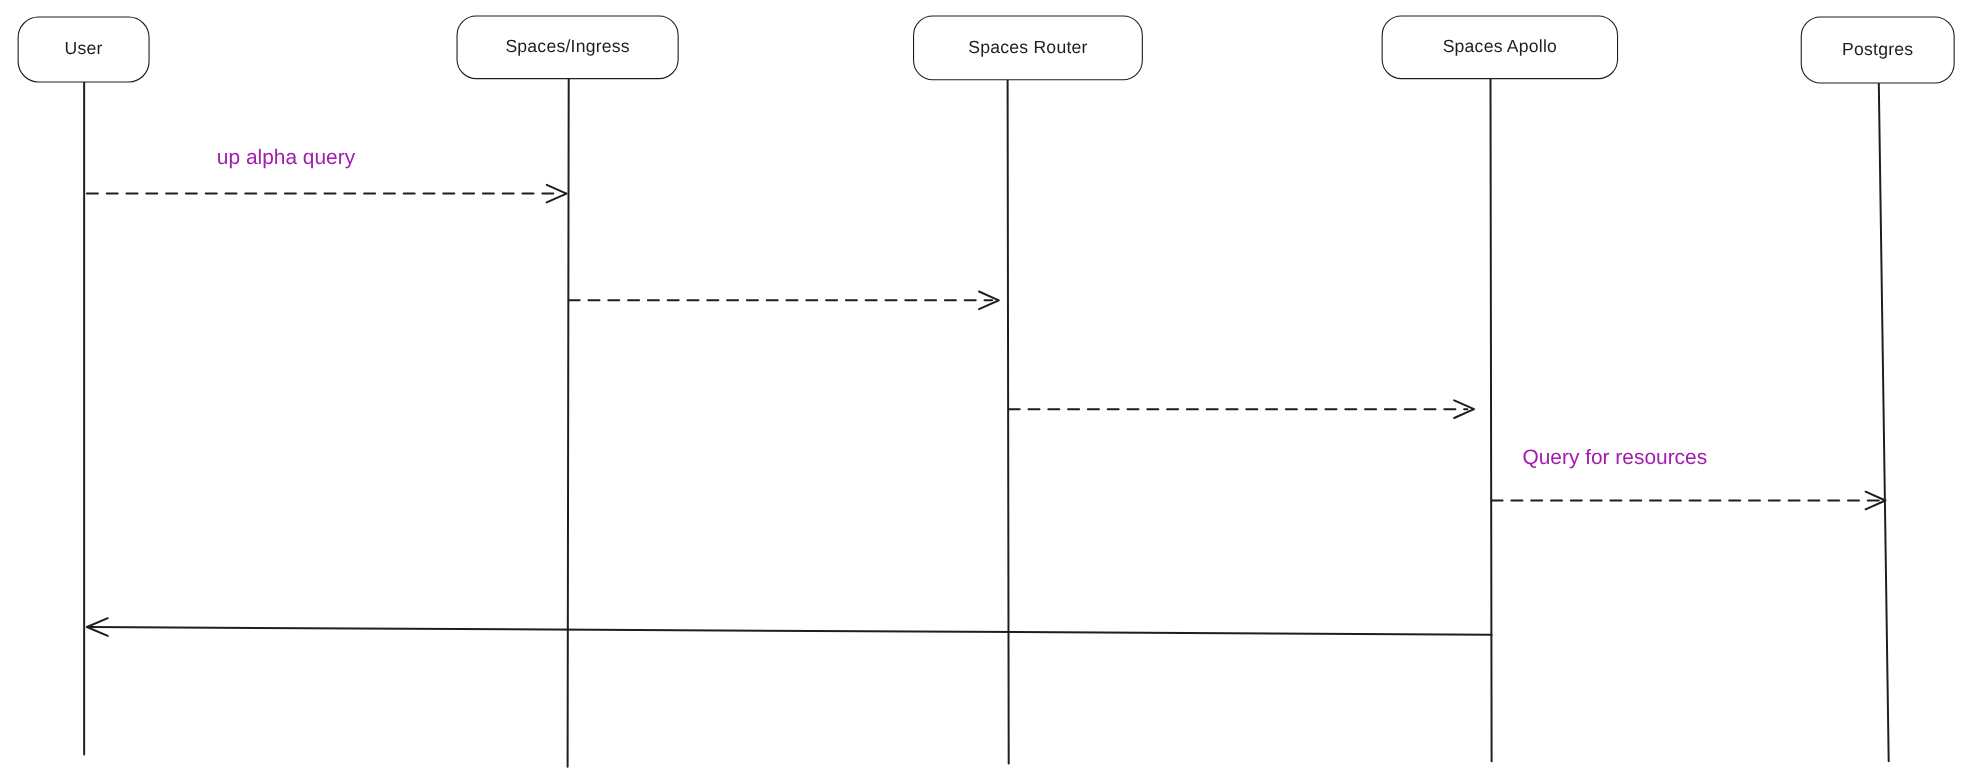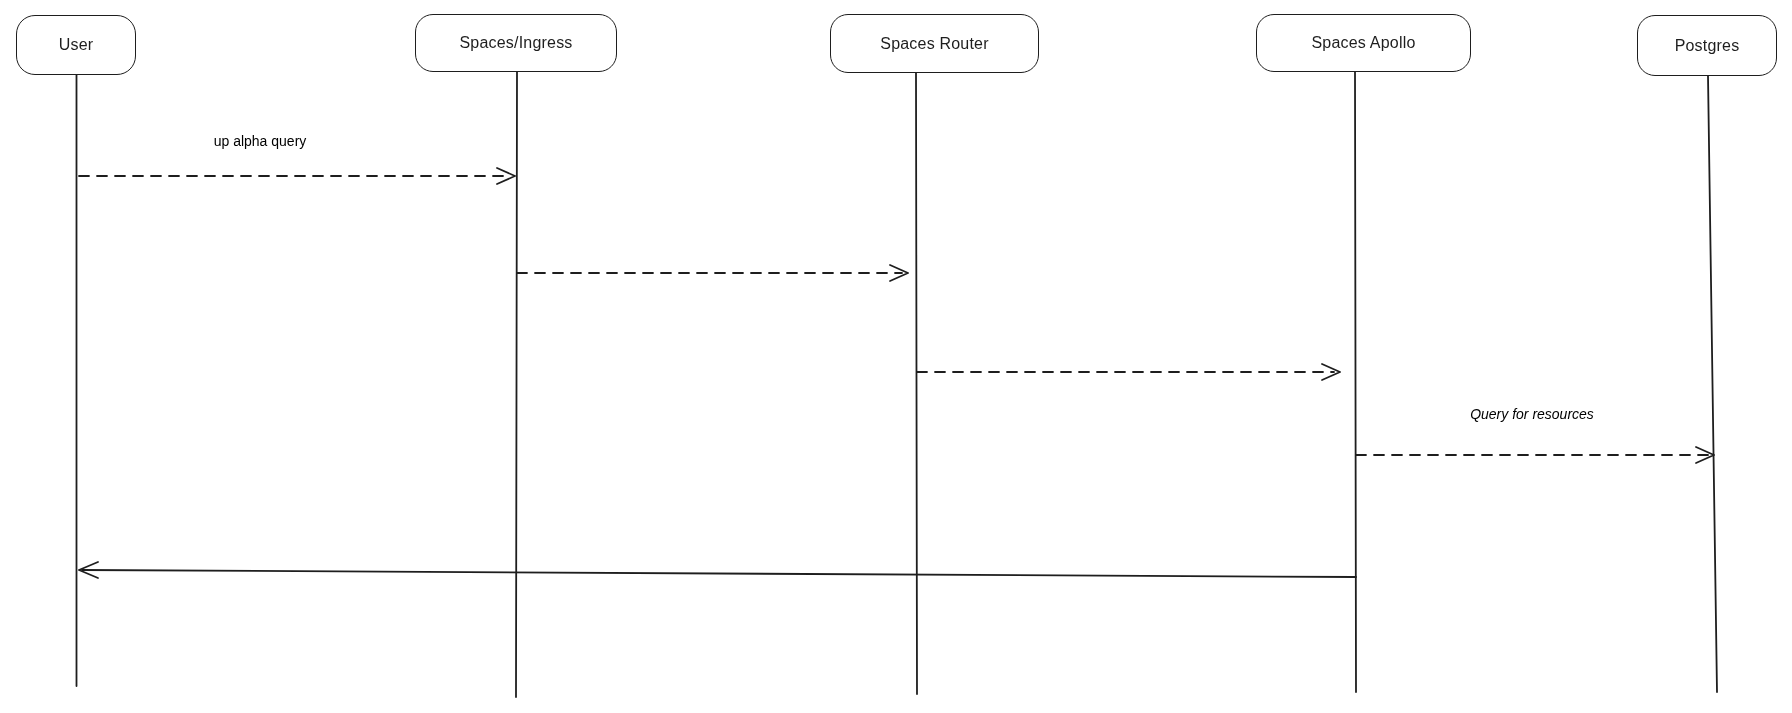--- a/index.html
+++ b/index.html
@@ -34,22 +34,22 @@
   }
   .actor-label {
     font-size: 16px;
     color: #1e1e1e;
     letter-spacing: 0.2px;
     white-space: nowrap;
   }
   .msg-label {
     position: absolute;
     transform: translateX(-50%);
-    font-size: 14px;
-    color: #000000;
+    font-size: 19px;
+    color: #a21caf;
     white-space: nowrap;
     z-index: 2;
   }
   .stroke {
     stroke: #1e1e1e;
     stroke-width: 1.8;
     fill: none;
     stroke-linecap: round;
     stroke-linejoin: round;
   }
@@ -109,15 +109,15 @@
   <div class="actor-box" style="left:1256px; top:14px; width:215px; height:58px;">
     <span class="actor-label">Spaces Apollo</span>
   </div>
 
   <div class="actor-box" style="left:1637px; top:15px; width:140px; height:61px;text-align:center;">
     <span class="actor-label">Postgres</span>
   </div>
 
   <div class="msg-label" style="left:260px; top:133px;">up alpha query</div>
 
-  <div class="msg-label" style="left:1532px; top:406px;font-style:italic;">Query for resources</div>
+  <div class="msg-label" style="left:1468px; top:406px;">Query for resources</div>
 
 </div>
 
 </body></html>

